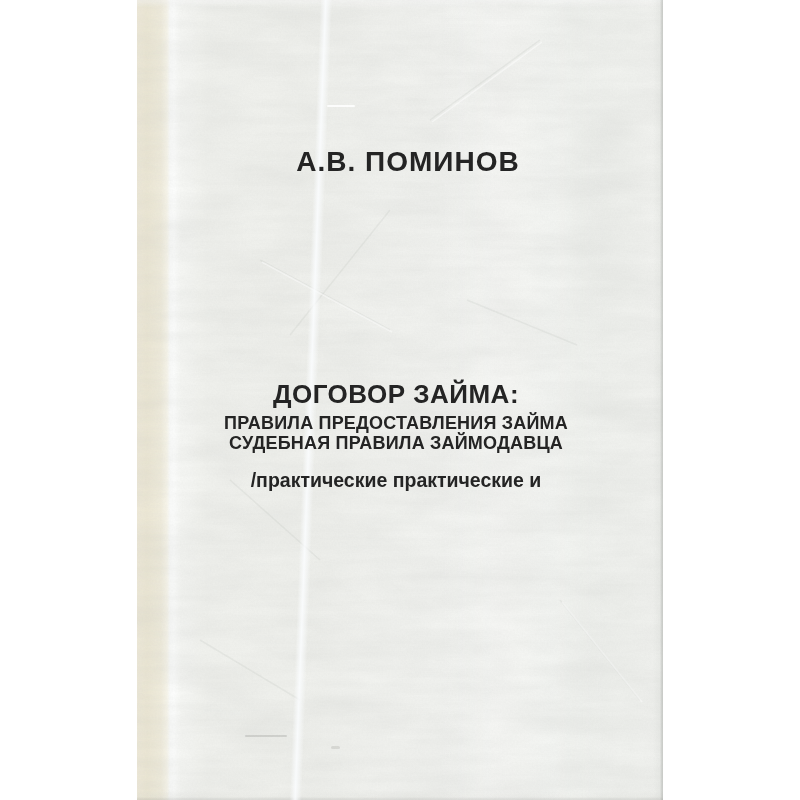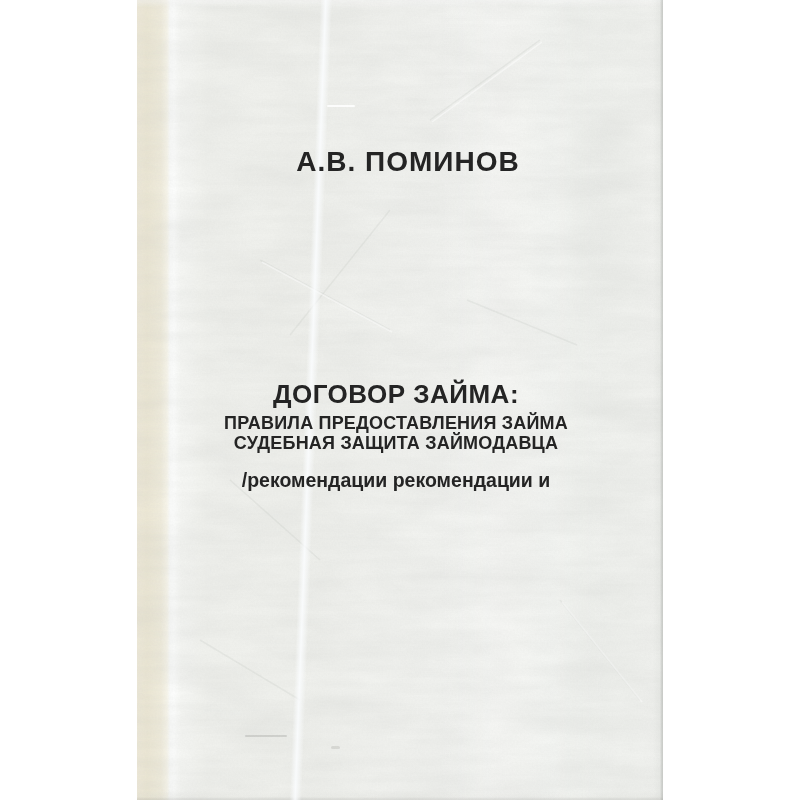--- a/index.html
+++ b/index.html
@@ -148,22 +148,22 @@
     <div class="paper-mark mark-a"></div>
     <div class="paper-mark mark-b"></div>
     <div class="paper-mark mark-c"></div>
 
     <div class="cover-text author">А.В. ПОМИНОВ</div>
 
     <div class="cover-text title-block">
       <div class="title-main">ДОГОВОР ЗАЙМА:</div>
       <div class="title-rest">
         <div>ПРАВИЛА ПРЕДОСТАВЛЕНИЯ ЗАЙМА</div>
-        <div>СУДЕБНАЯ ЗАЩИТА ЗАЙМОДАВЦА</div>
+        <div>СУДЕБНАЯ ПРАВИЛА ЗАЙМОДАВЦА</div>
       </div>
     </div>
 
     <div class="cover-text subtitle">
-      <div>/рекомендации рекомендации и</div>
+      <div>/практические практические и</div>
     </div>
 
   </div>
 </div>
 
 </body></html>

